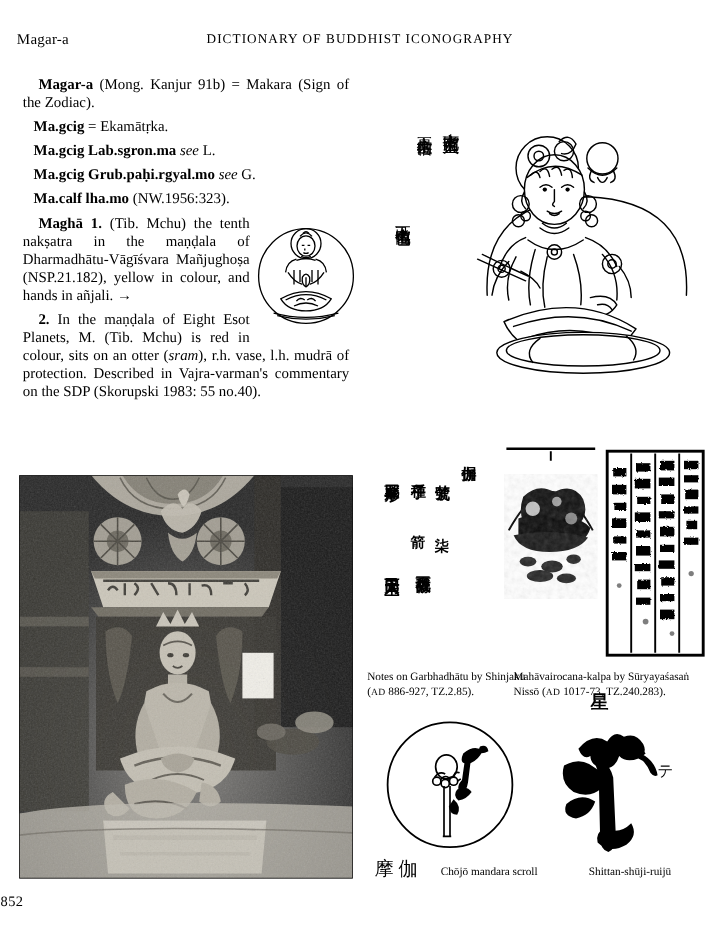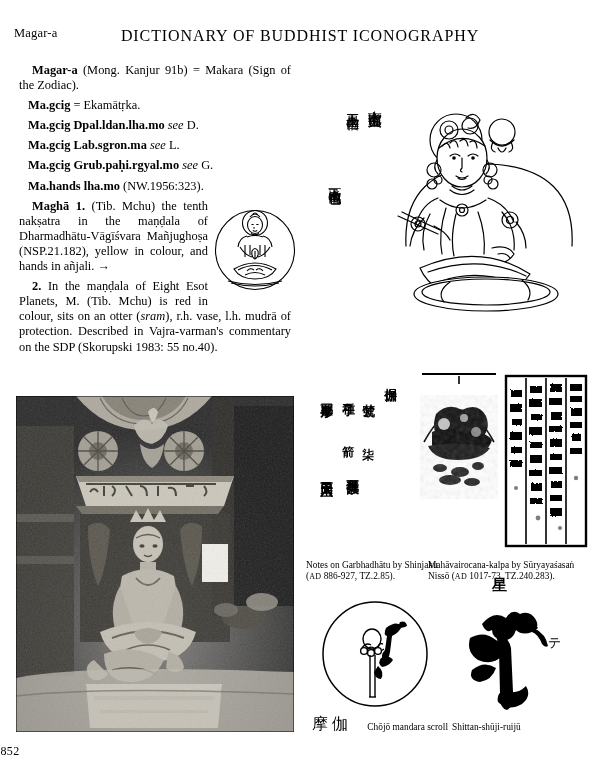--- a/index.html
+++ b/index.html
@@ -30,21 +30,21 @@
     top: 0;
     font-size: 12.5px;
     letter-spacing: 0.2px;
   }
   .rh-center {
     position: absolute;
     left: 0;
     right: 0;
     top: 1px;
     text-align: center;
-    font-size: 16px;
+    font-size: 11px;
     letter-spacing: 0.9px;
   }
 
   
   .col {
     position: absolute;
     top: 58px;
     width: 282px;
   }
   .col-left  { left: 14px; }
@@ -135,21 +135,21 @@
   }
   .cap .sc { font-size: 8px; }
 
   .cap-shinjaku { left: 306px; top: 560px; width: 188px; }
   .cap-nissho   { left: 428px; top: 560px; width: 166px; }
 
   .fig-chojo  { position: absolute; left: 312px; top: 592px; width: 130px; height: 122px; }
   .fig-bija   { position: absolute; left: 462px; top: 576px; width: 126px; height: 140px; }
 
   .cap-chojo  { left: 306px; top: 722px; width: 142px; text-align: right; }
-  .cap-bija   { left: 452px; top: 722px; width: 146px; text-align: left; }
+  .cap-bija   { left: 452px; top: 722px; width: 146px; text-align: center; }
 
   .folio {
     position: absolute;
     left: 0;
     right: 0;
     top: 744px;
     text-align: left;
     font-size: 12px;
     letter-spacing: 0.4px;
   }
@@ -167,35 +167,31 @@
 
 <div class="col col-left">
 
   <p class="body ind">
     <span class="b">Magar-a</span><span> (Mong. Kanjur 91b) = Makara (Sign of the Zodiac).</span>
   </p>
 
   <div class="entry-list">
     <p class="body">
       <span class="b">Ma.gcig</span><span> = Ekamātṛka.</span>
-    </p>
-    <p class="body">
-      <span class="b">Ma.gcig Dpal.ldan.lha.mo</span>
-      <span class="it">see</span><span> D.</span>
     </p>
     <p class="body">
       <span class="b">Ma.gcig Lab.sgron.ma</span>
       <span class="it">see</span><span> L.</span>
     </p>
     <p class="body">
       <span class="b">Ma.gcig Grub.paḥi.rgyal.mo</span>
       <span class="it">see</span><span> G.</span>
     </p>
     <p class="body">
-      <span class="b">Ma.hands lha.mo</span><span> (NW.1956:323).</span>
+      <span class="b">Ma.calf lha.mo</span><span> (NW.1956:323).</span>
     </p>
   </div>
 
   <div class="fig-anjali">
     <svg viewBox="0 0 82 97" width="82" height="97" aria-hidden="true">
       <g fill="none" stroke="#000" stroke-width="1.1">
 
         <circle cx="41" cy="49" r="39.5"></circle>
 
         <circle cx="41" cy="22" r="12.5"></circle>

